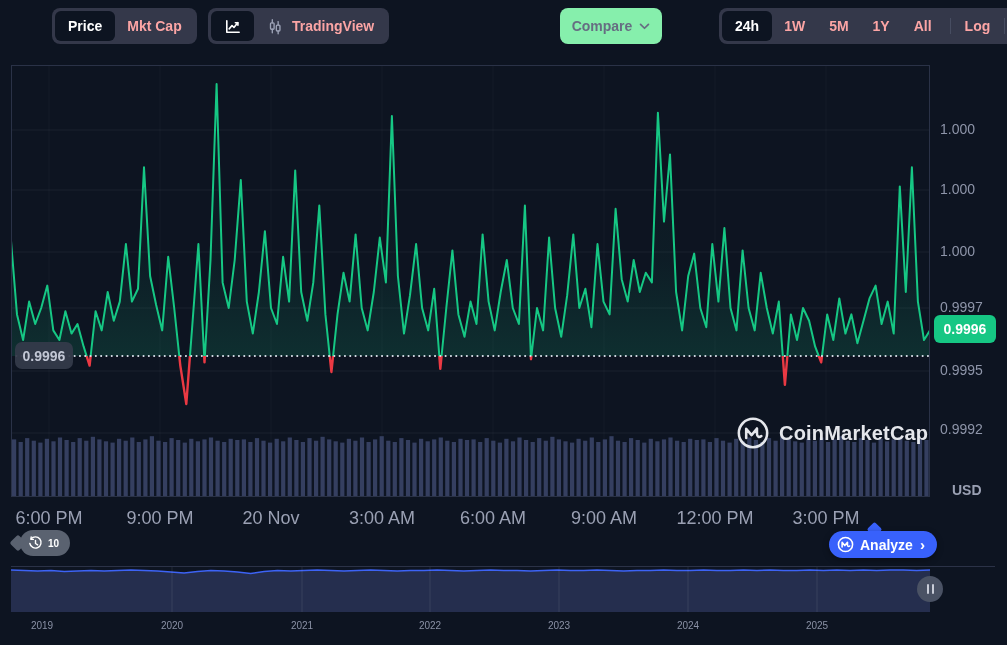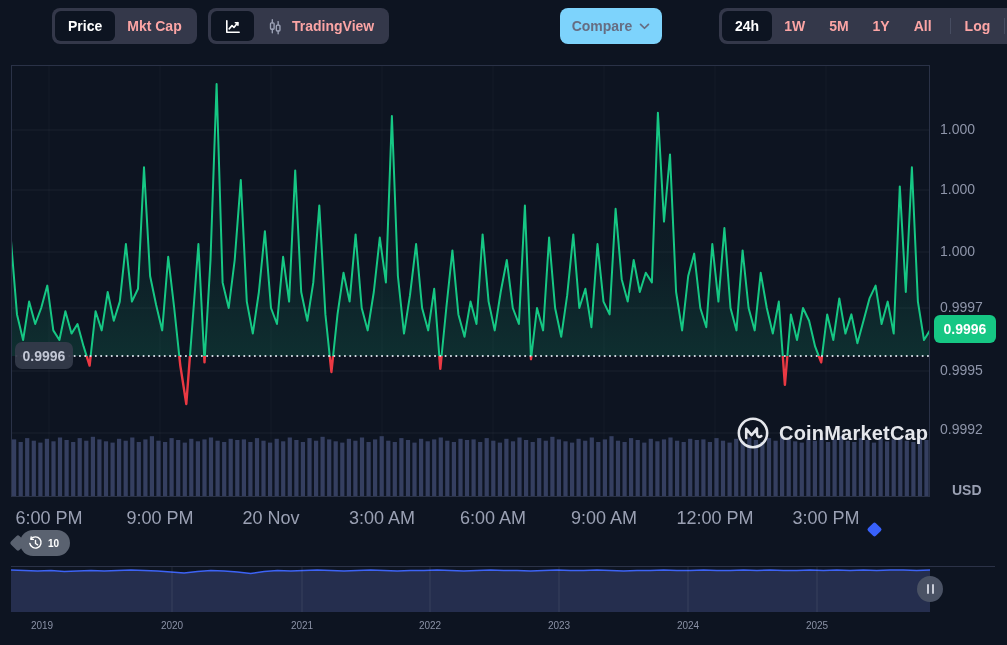--- a/index.html
+++ b/index.html
@@ -8,21 +8,21 @@
   
   .btn-group{position:absolute;top:8px;height:36px;background:#34384A;border-radius:8px;
              display:flex;align-items:center;padding:0 3px;box-sizing:border-box;margin-left:40px;}
   .pill{height:30px;display:flex;align-items:center;padding:0 13px;border-radius:6px;
         font-size:14px;font-weight:700;color:#fff;background:#0D1421;}
   .ghost{height:30px;display:flex;align-items:center;padding:0 12px;font-size:14px;
          font-weight:700;color:#fca5a5;cursor:pointer;}
   .icon-pill{height:30px;display:flex;align-items:center;justify-content:center;
              padding:0 12px;border-radius:6px;background:#0D1421;}
   .divider{width:1px;height:16px;background:#474D61;margin:0 6px;}
-  .compare{position:absolute;top:8px;left:560px;width:102px;height:36px;background:#7dd3fc;
+  .compare{position:absolute;top:8px;left:560px;width:102px;height:36px;background:#86efac;
            border-radius:8px;display:flex;align-items:center;justify-content:center;gap:7px;
            color:#666D82;font-size:14px;font-weight:700;}
   
   .ylab{position:absolute;left:940px;color:#8E95A9;font-size:14px;font-weight:500;}
   .usd{position:absolute;left:952px;color:#9AA0B3;font-size:14px;font-weight:700;}
   .xlab{position:absolute;width:90px;text-align:center;color:#9AA0B3;font-size:18px;}
   .yearlab{position:absolute;width:60px;text-align:center;color:#8A91A5;font-size:10px;}
   
   .badge-left{position:absolute;left:15px;top:342px;width:58px;height:27px;background:rgba(52,58,74,.95);
               border-radius:7px;display:flex;align-items:center;justify-content:center;
@@ -338,20 +338,30 @@
       <svg width="15" height="15" viewBox="0 0 16 16" fill="none" stroke="#fff" stroke-width="1.5" stroke-linecap="round" stroke-linejoin="round">
         <path d="M3.2 3.2 A6 6 0 1 1 2 8"></path>
         <path d="M3.4 0.9 L3.2 3.4 L5.7 3.6"></path>
         <path d="M8 4.8 V8 L10.3 9.5"></path>
       </svg>
     </span>
     <span>10</span>
   </div>
 
   <div class="analyze-tail"></div>
+  <div class="analyze">
+    <span style="display:flex;">
+      <svg width="17" height="17" viewBox="0 0 24 24" fill="none" stroke="#fff" stroke-width="2.2" stroke-linecap="round" stroke-linejoin="round">
+        <circle cx="12" cy="12" r="10"></circle>
+        <path d="M7.2 15.5 V9 L11 13.5 L14.8 8.8 V12.6 C14.8 14.8 16.4 15.3 17.9 14.1"></path>
+      </svg>
+    </span>
+    <span>Analyze</span>
+    <span class="chev">›</span>
+  </div>
 
   <svg id="nav" width="984" height="46" style="position:absolute;left:11px;top:566px;">
     <g id="navG">
         <path d="M0.0,4.0 L13.3,4.5 L26.6,5.0 L40.0,4.5 L53.3,5.5 L66.6,5.0 L79.9,4.5 L93.2,5.0 L106.6,4.5 L119.9,4.0 L133.2,4.5 L146.5,5.0 L159.8,6.0 L173.1,7.0 L186.5,5.5 L199.8,4.5 L213.1,5.0 L226.4,6.0 L239.7,7.5 L253.1,5.5 L266.4,4.5 L279.7,5.0 L293.0,4.5 L306.3,4.0 L319.7,4.5 L333.0,5.0 L346.3,4.5 L359.6,4.0 L372.9,4.5 L386.2,5.0 L399.6,4.5 L412.9,4.5 L426.2,4.0 L439.5,4.5 L452.8,5.0 L466.2,4.5 L479.5,4.0 L492.8,4.5 L506.1,4.5 L519.4,5.0 L532.8,4.5 L546.1,4.0 L559.4,4.5 L572.7,4.5 L586.0,4.0 L599.3,4.5 L612.7,5.0 L626.0,4.5 L639.3,4.5 L652.6,4.0 L665.9,4.5 L679.3,4.5 L692.6,4.0 L705.9,4.5 L719.2,4.5 L732.5,4.0 L745.9,4.5 L759.2,4.0 L772.5,4.5 L785.8,4.5 L799.1,4.0 L812.4,4.5 L825.8,4.0 L839.1,4.5 L852.4,4.0 L865.7,4.5 L879.0,4.0 L892.4,4.0 L905.7,4.5 L919.0,4.0 L919,46 L0,46 Z" fill="#252E4E"></path>
         <polyline points="0.0,4.0 13.3,4.5 26.6,5.0 40.0,4.5 53.3,5.5 66.6,5.0 79.9,4.5 93.2,5.0 106.6,4.5 119.9,4.0 133.2,4.5 146.5,5.0 159.8,6.0 173.1,7.0 186.5,5.5 199.8,4.5 213.1,5.0 226.4,6.0 239.7,7.5 253.1,5.5 266.4,4.5 279.7,5.0 293.0,4.5 306.3,4.0 319.7,4.5 333.0,5.0 346.3,4.5 359.6,4.0 372.9,4.5 386.2,5.0 399.6,4.5 412.9,4.5 426.2,4.0 439.5,4.5 452.8,5.0 466.2,4.5 479.5,4.0 492.8,4.5 506.1,4.5 519.4,5.0 532.8,4.5 546.1,4.0 559.4,4.5 572.7,4.5 586.0,4.0 599.3,4.5 612.7,5.0 626.0,4.5 639.3,4.5 652.6,4.0 665.9,4.5 679.3,4.5 692.6,4.0 705.9,4.5 719.2,4.5 732.5,4.0 745.9,4.5 759.2,4.0 772.5,4.5 785.8,4.5 799.1,4.0 812.4,4.5 825.8,4.0 839.1,4.5 852.4,4.0 865.7,4.5 879.0,4.0 892.4,4.0 905.7,4.5 919.0,4.0" fill="none" stroke="#3D63F5" stroke-width="1.6"></polyline>
         <line x1="161" x2="161" y1="0" y2="46" stroke="rgba(255,255,255,0.09)"></line>
         <line x1="291" x2="291" y1="0" y2="46" stroke="rgba(255,255,255,0.09)"></line>
         <line x1="419" x2="419" y1="0" y2="46" stroke="rgba(255,255,255,0.09)"></line>
         <line x1="548" x2="548" y1="0" y2="46" stroke="rgba(255,255,255,0.09)"></line>
         <line x1="677" x2="677" y1="0" y2="46" stroke="rgba(255,255,255,0.09)"></line>

